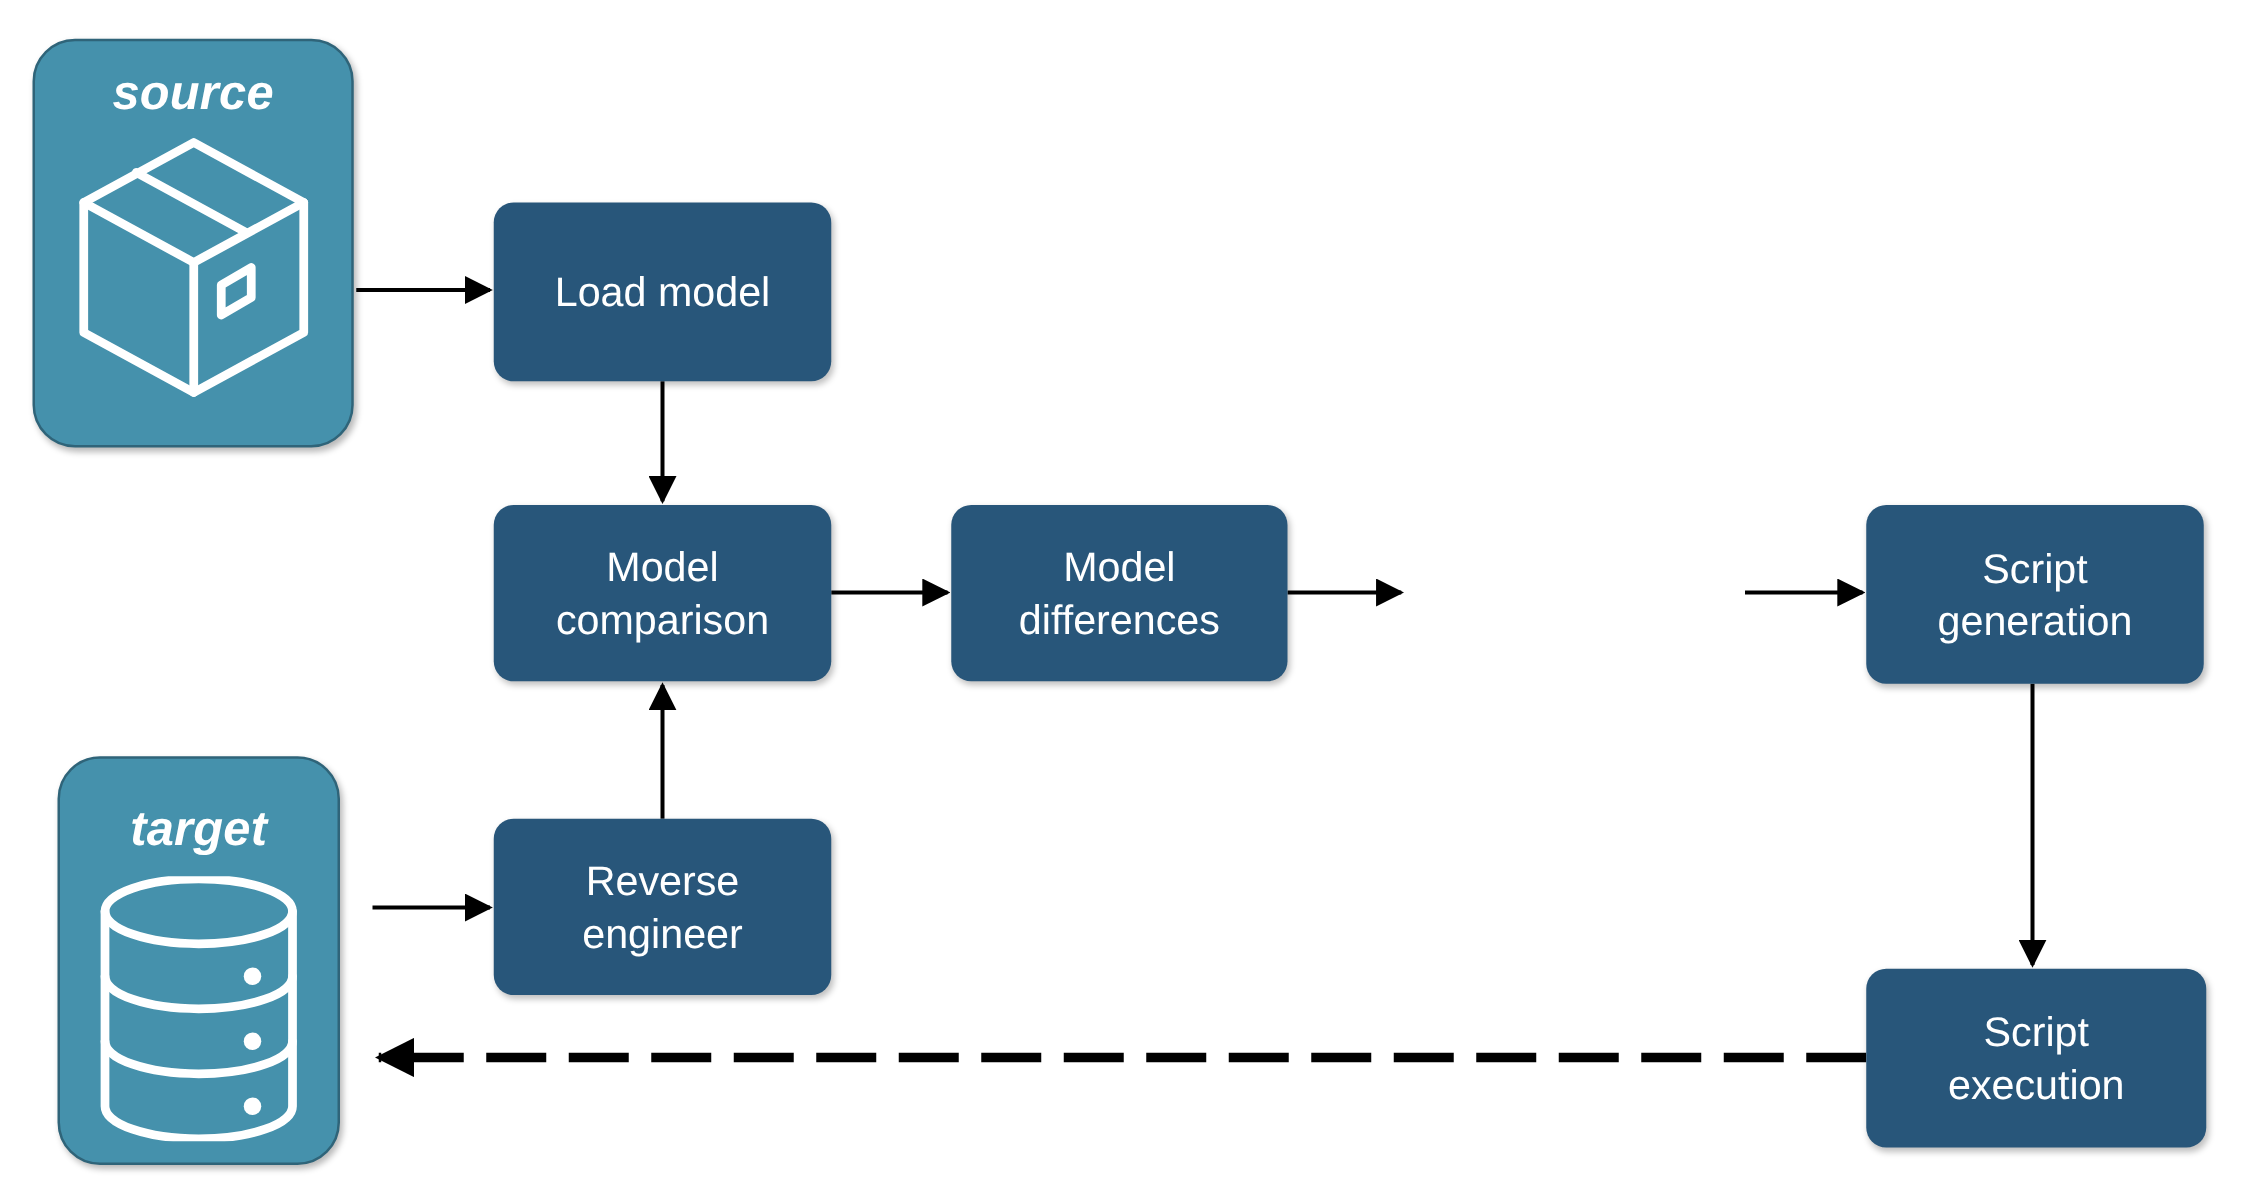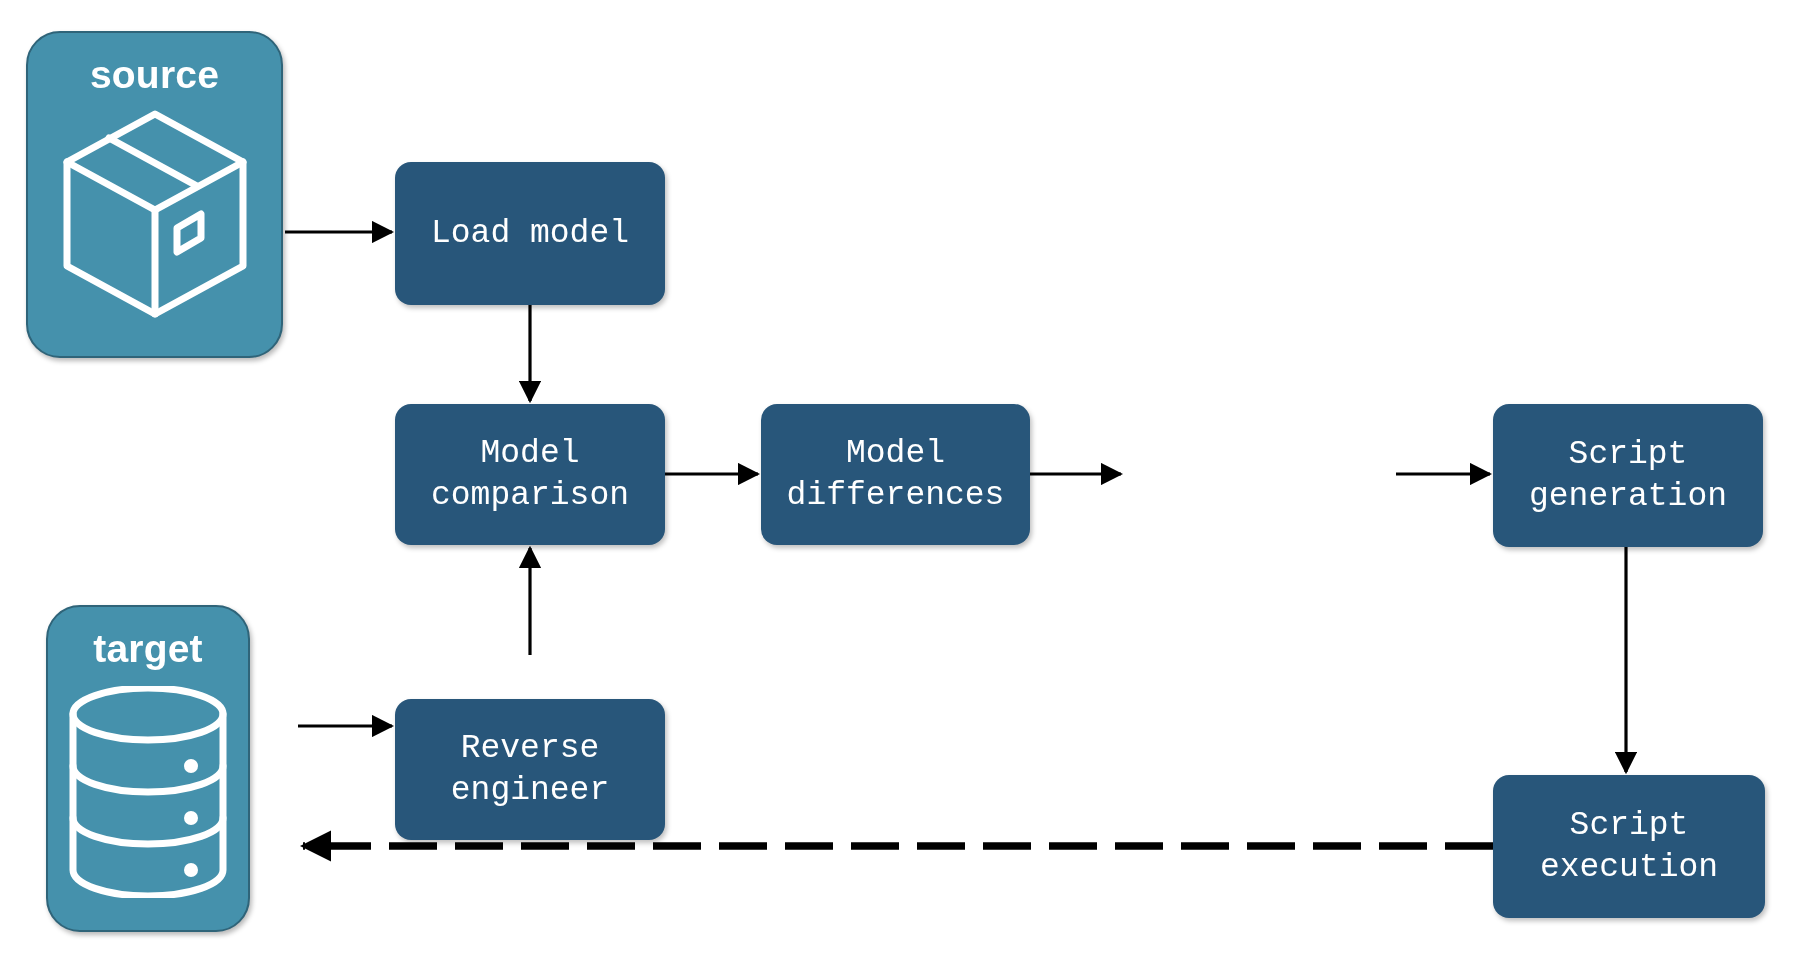--- a/index.html
+++ b/index.html
@@ -30,20 +30,21 @@
     box-shadow: 2px 3px 5px rgba(0,0,0,0.28);
   }
   .endpoint-label {
     color: #ffffff;
     font-weight: bold;
     font-size: 39px;
     line-height: 1;
     letter-spacing: 0.2px;
     white-space: nowrap;
     user-select: none;
+    font-style: italic;
   }
   .endpoint-icon {
     display: block;
   }
   
   .process {
     position: absolute;
     background: #28567a;
     border-radius: 16px;
     box-sizing: border-box;
@@ -51,21 +52,20 @@
     align-items: center;
     justify-content: center;
     text-align: center;
     color: #ffffff;
     font-size: 33px;
     line-height: 1.27;
     box-shadow: 2px 3px 5px rgba(0,0,0,0.25);
     padding: 4px 19px;
     white-space: pre-line;
     user-select: none;
-    font-family: Liberation Mono, monospace;
   }
   
   .edges {
     position: absolute;
     left: 0;
     top: 0;
     width: 1800px;
     height: 959px;
     pointer-events: none;
   }
@@ -114,21 +114,21 @@
         <path d="M 12 56 L 100 104 L 188 56"></path>
         <path d="M 100 104 L 100 208"></path>
 
         <path d="M 54 32 L 142 80"></path>
 
         <path d="M 122 122 L 146 108 L 146 132 L 122 146 Z"></path>
       </g>
     </svg>
   </div>
 
-  <div class="endpoint" style="left:46px; top:605px; width:204px; height:327px; padding-top:22px;">
+  <div class="endpoint" style="left:46px; top:605px; width:226px; height:327px; padding-top:37px;">
     <div class="endpoint-label">target</div>
     <svg class="endpoint-icon" width="170" height="212" viewBox="0 0 170 212" style="margin-top:18px;">
       <g fill="none" stroke="#ffffff" stroke-width="7" stroke-linecap="round">
 
         <path d="M 10 28 L 10 184 A 75 26 0 0 0 160 184 L 160 28"></path>
 
         <ellipse cx="85" cy="28" rx="75" ry="26"></ellipse>
 
         <path d="M 10 80 A 75 26 0 0 0 160 80"></path>
 
@@ -145,19 +145,19 @@
   <div class="process" style="left:395px; top:404px; width:270px; height:141px;">Model
 comparison</div>
 
   <div class="process" style="left:761px; top:404px; width:269px; height:141px;">Model
 differences</div>
 
 
   <div class="process" style="left:1493px; top:404px; width:270px; height:143px;">Script
 generation</div>
 
-  <div class="process" style="left:395px; top:655px; width:270px; height:141px;margin-top:44px;">Reverse
+  <div class="process" style="left:395px; top:655px; width:270px; height:141px;">Reverse
 engineer</div>
 
   <div class="process" style="left:1493px; top:775px; width:272px; height:143px;">Script
 execution</div>
 
 </div>
 
 </body></html>

